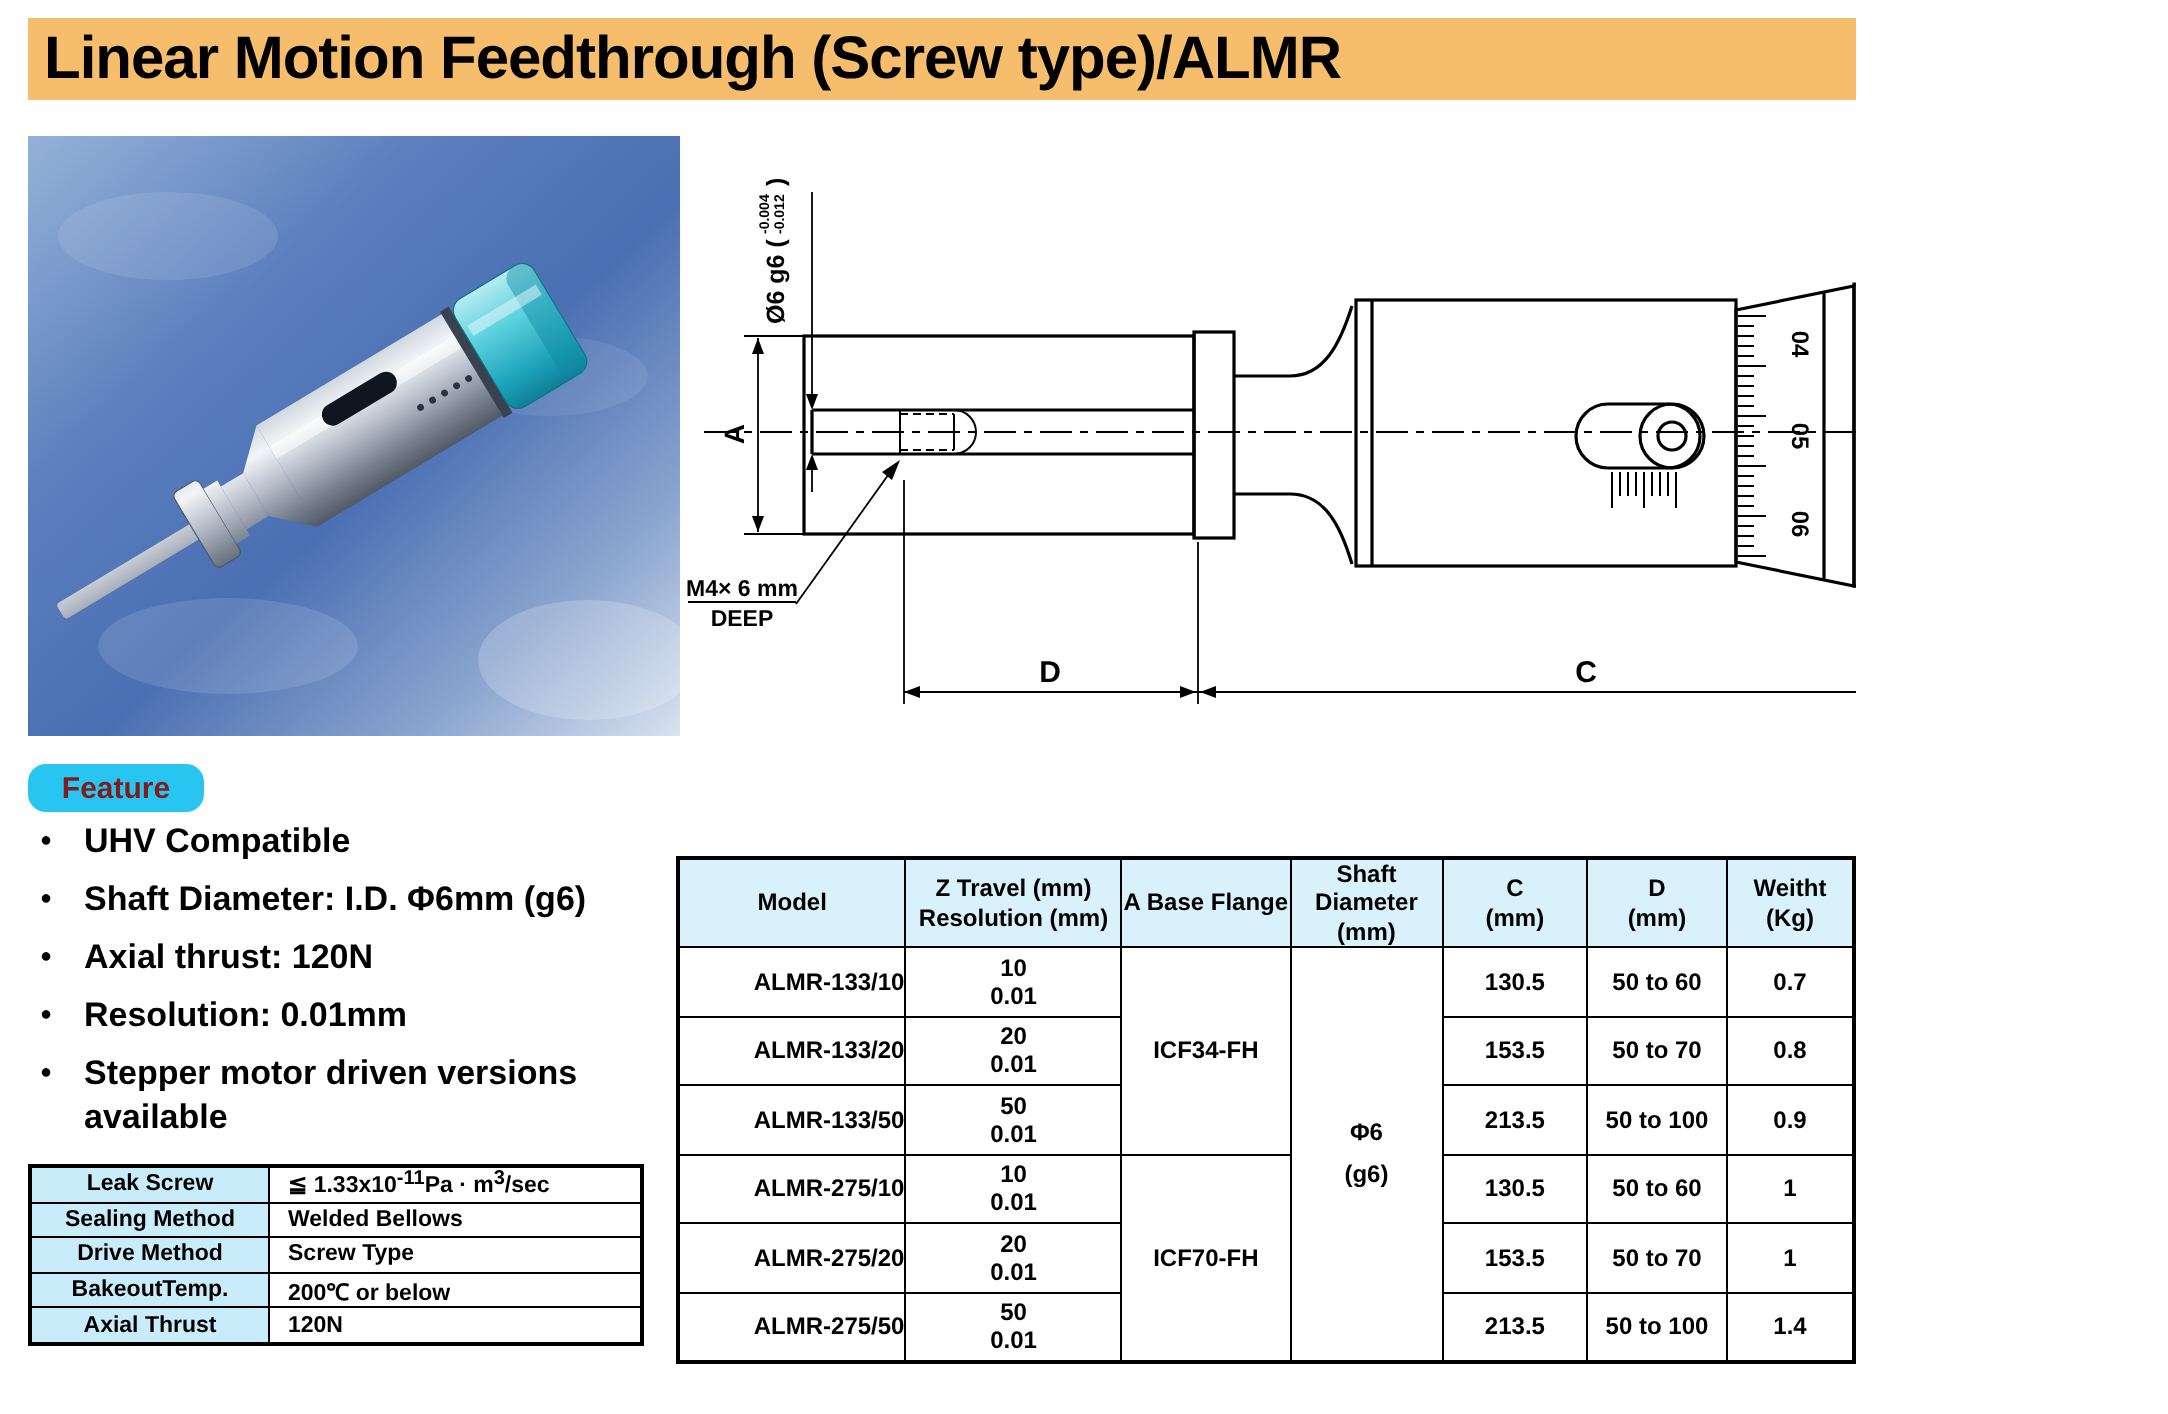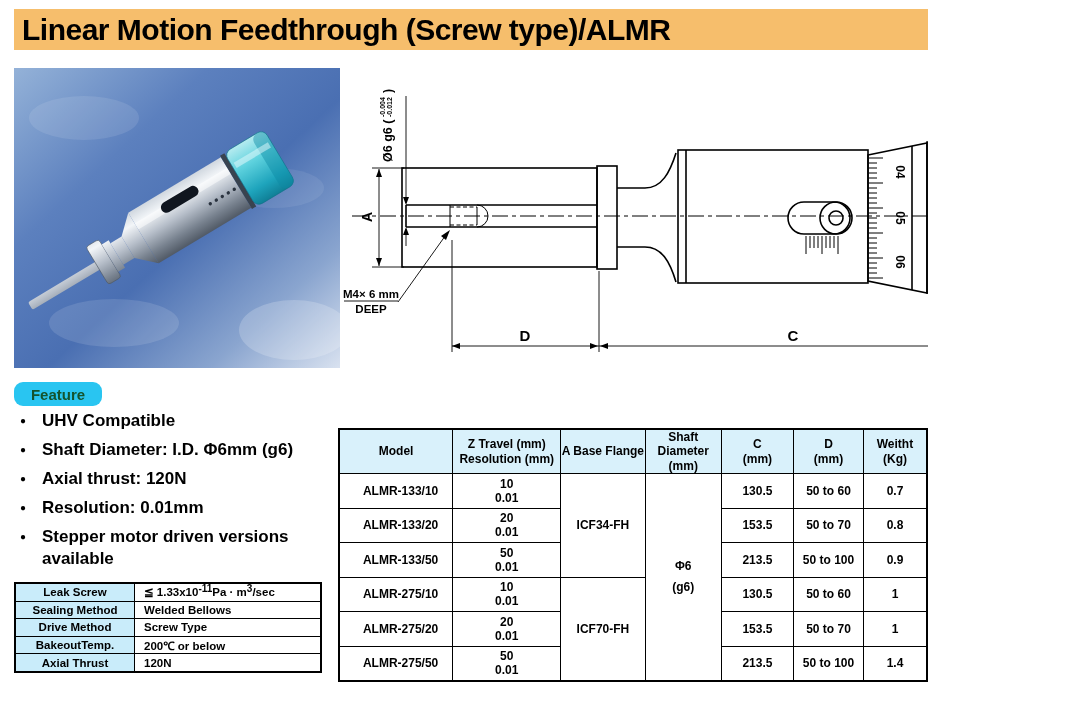--- a/index.html
+++ b/index.html
@@ -5,36 +5,36 @@
   html,body{margin:0;padding:0;background:#fff;}
   .page{position:relative;width:928px;height:707px;background:#ffffff;overflow:hidden;
         font-family:"Liberation Sans",sans-serif;font-weight:bold;color:#000;}
   .title-bar{position:absolute;left:14px;top:9px;width:1056px;height:41px;background:#F6BE6C;
              display:flex;align-items:center;padding-left:8px;box-sizing:border-box;}
   .title-bar span{font-size:30px;letter-spacing:-0.5px;white-space:nowrap;}
   .photo{position:absolute;left:14px;top:68px;width:326px;height:300px;}
   .drawing{position:absolute;left:340px;top:80px;width:740px;height:280px;}
   .drawing text{font-family:"Liberation Sans",sans-serif;font-weight:bold;fill:#000;}
   .feature-badge{position:absolute;left:14px;top:382px;width:88px;height:24px;background:#29C5F1;
-                 border-radius:9px;color:#14532d;font-size:15px;display:flex;align-items:center;justify-content:center;}
+                 border-radius:9px;color:#7f1d1d;font-size:15px;display:flex;align-items:center;justify-content:center;}
   .features{position:absolute;left:20px;top:410px;width:312px;}
   .feature-item{display:flex;margin-bottom:7px;font-size:17px;line-height:22px;}
   .feature-item .bullet{flex:none;width:22px;font-size:10px;line-height:22px;}
   .feature-item .bullet::before{content:"●";}
   table{border-collapse:collapse;border-radius:18px;}
   .props{position:absolute;left:14px;top:582px;border:2px solid #000;}
   .props td{border:1.5px solid #000;height:16.6px;font-size:11.5px;padding:0;}
   .props td.lbl{background:#C9ECFA;width:118px;text-align:center;}
   .props td.val{width:176px;text-align:left;padding-left:9px;}
   .sup{font-size:10px;position:relative;top:-4px;}
   .spec{position:absolute;left:338px;top:428px;border:2.5px solid #000;table-layout:fixed;}
   .spec th,.spec td{border:1.5px solid #000;font-size:12px;text-align:center;padding:0;line-height:1.2;}
   .spec thead th{background:#D9F1FB;height:37px;}
   .spec td{height:33.5px;}
-  .spec td.model{text-align:center;padding-left:9px;}
+  .spec td.model{text-align:right;padding-left:9px;}
   .spec .shaft div{line-height:21px;}
 </style>
 </head>
 <body>
 
 <div class="page">
 
   <div class="title-bar">
     <span>Linear Motion Feedthrough (Screw type)/ALMR</span>
   </div>

